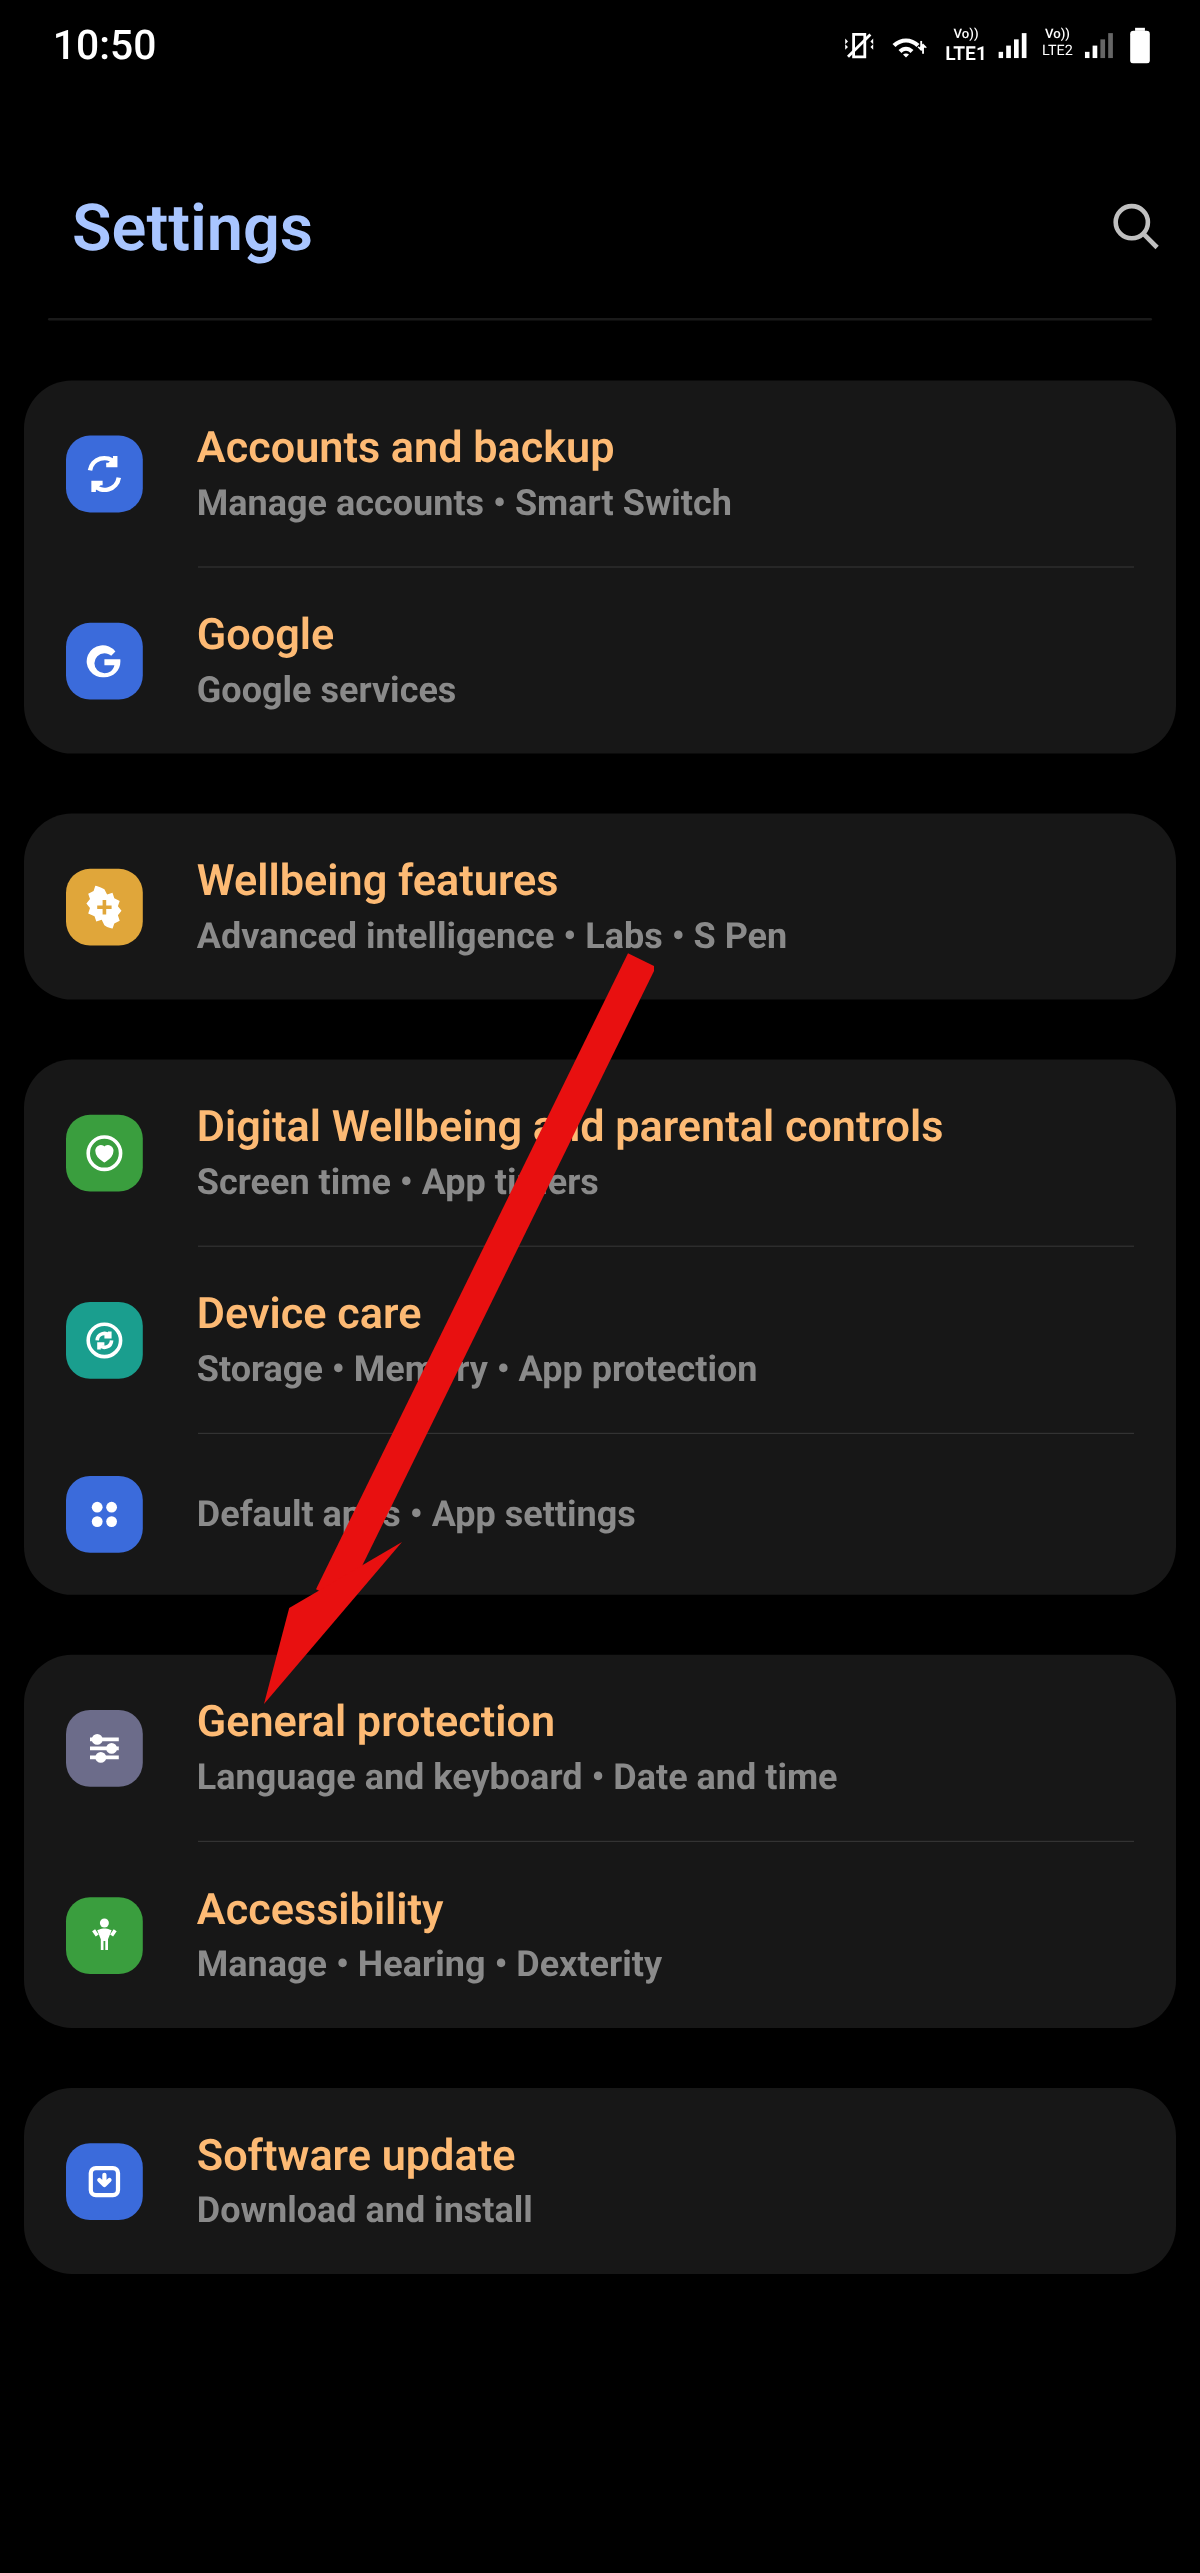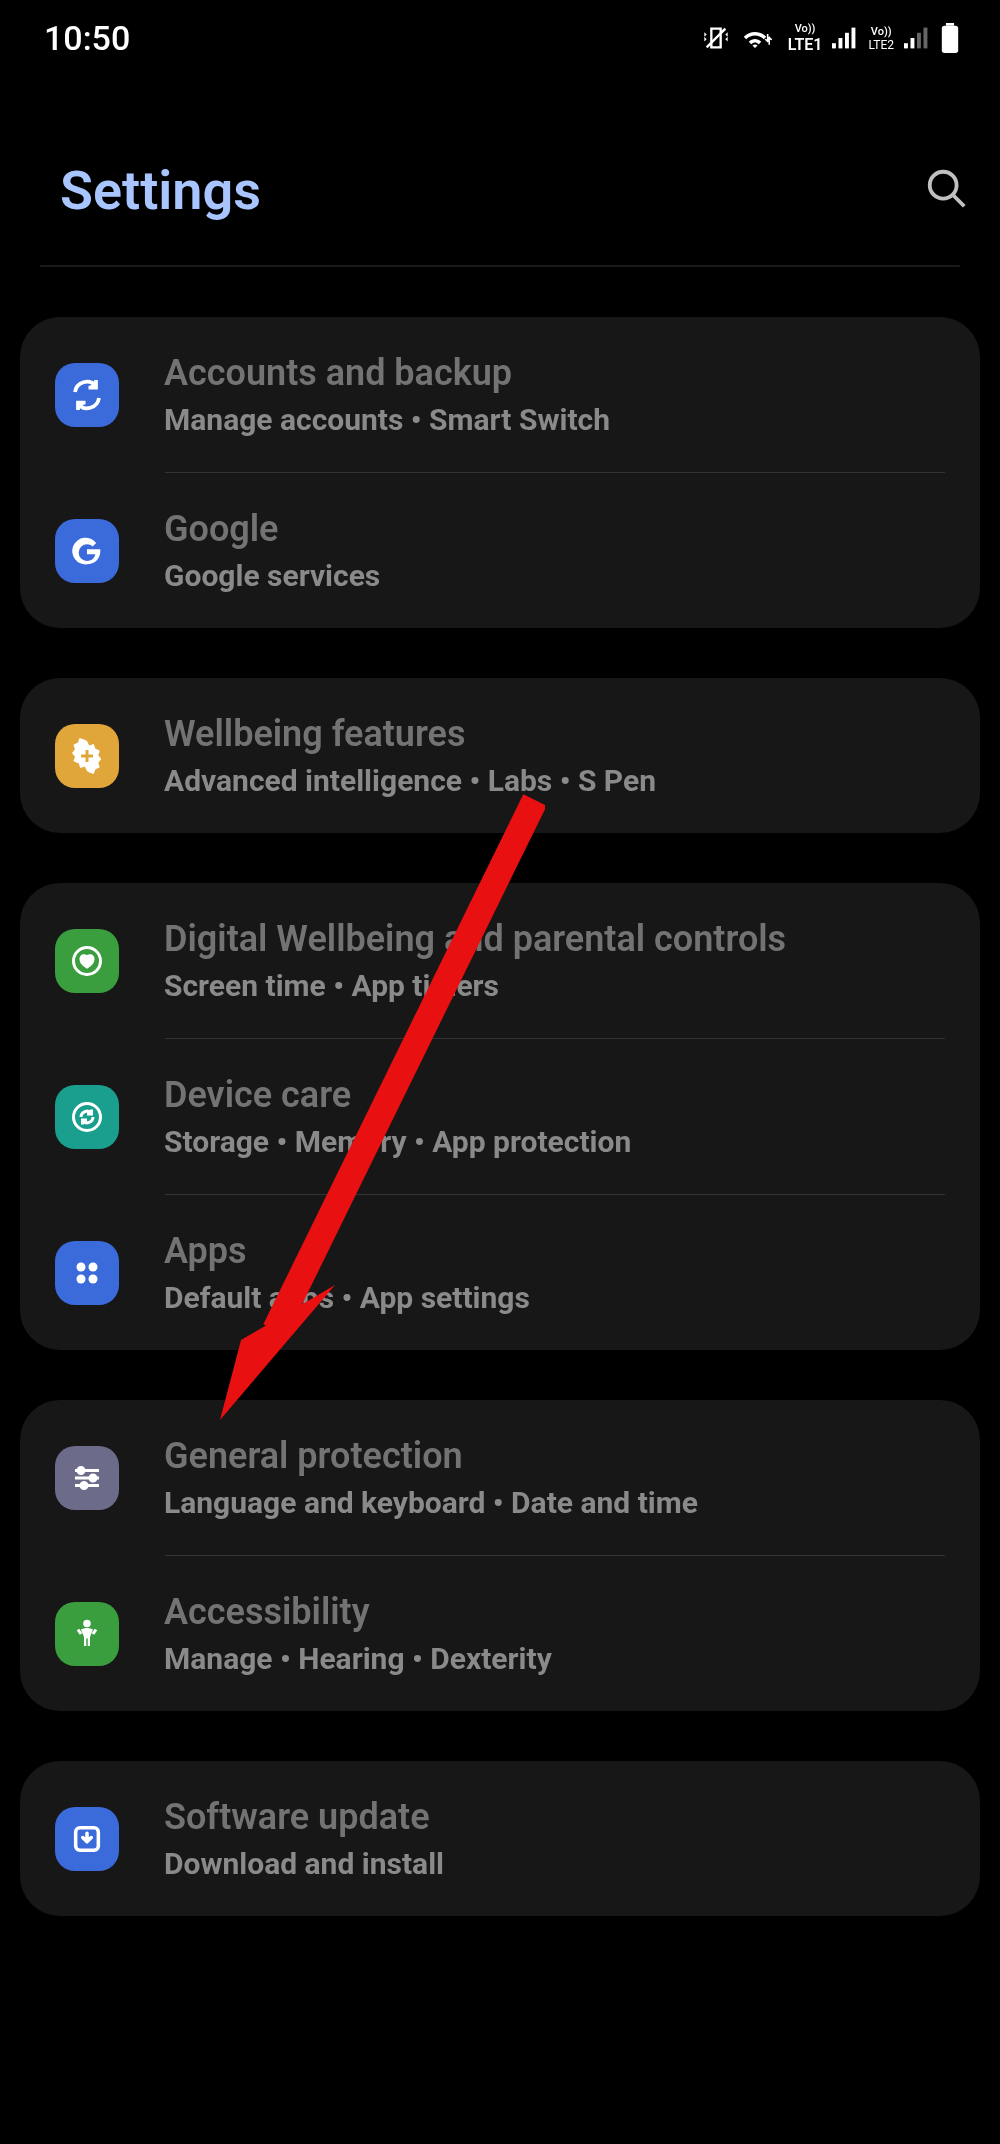--- a/index.html
+++ b/index.html
@@ -16,21 +16,20 @@
       display: flex;
       justify-content: space-between;
       align-items: center;
       padding: 18px 40px 18px 24px;
       font-size: 34px;
       font-weight: 500;
       margin-left: 20px;
     }
     .status-right {
       display: flex;
-      align-items: center;
       gap: 10px;
     }
     .status-icon { display: flex; align-items: center; }
     .header {
       display: flex;
       justify-content: space-between;
       align-items: center;
       padding: 80px 20px 40px 60px;
     }
     .header-title {
@@ -70,21 +69,21 @@
       display: flex;
       align-items: center;
       justify-content: center;
       flex-shrink: 0;
       margin-right: 45px;
     }
     .row-text { flex: 1; min-width: 0; }
     .row-title {
       font-size: 36px;
       font-weight: 600;
-      color: #737373;
+      color: #fdba74;
       margin-bottom: 8px;
     }
     .row-sub {
       font-size: 30px;
       color: #8a8a8a;
       font-weight: bold;
     }
     .row-divider {
       height: 1px;
       background: #333;
@@ -249,21 +248,20 @@
       <div class="row">
         <div class="icon-wrap ic-apps">
           <svg width="36" height="36" viewBox="0 0 24 24" fill="#fff">
             <circle cx="8" cy="8" r="3"></circle>
             <circle cx="16" cy="8" r="3"></circle>
             <circle cx="8" cy="16" r="3"></circle>
             <circle cx="16" cy="16" r="3"></circle>
           </svg>
         </div>
         <div class="row-text">
-          <div class="row-title">Apps</div>
           <div class="row-sub">Default apps  •  App settings</div>
         </div>
       </div>
     </div>
     <div class="group">
       <div class="row">
         <div class="icon-wrap ic-gen">
           <svg width="36" height="36" viewBox="0 0 24 24" fill="none" stroke="#fff" stroke-width="2">
             <line x1="4" y1="7" x2="20" y2="7"></line>
             <line x1="4" y1="12" x2="20" y2="12"></line>

